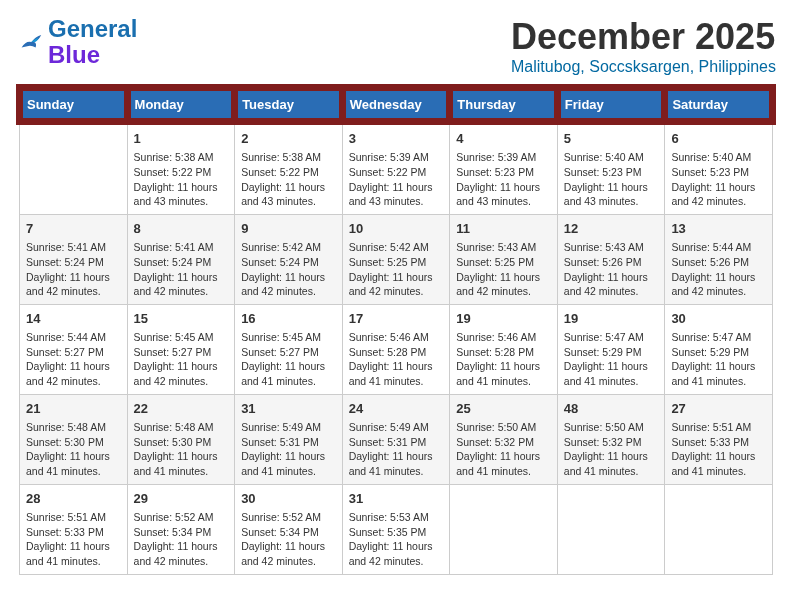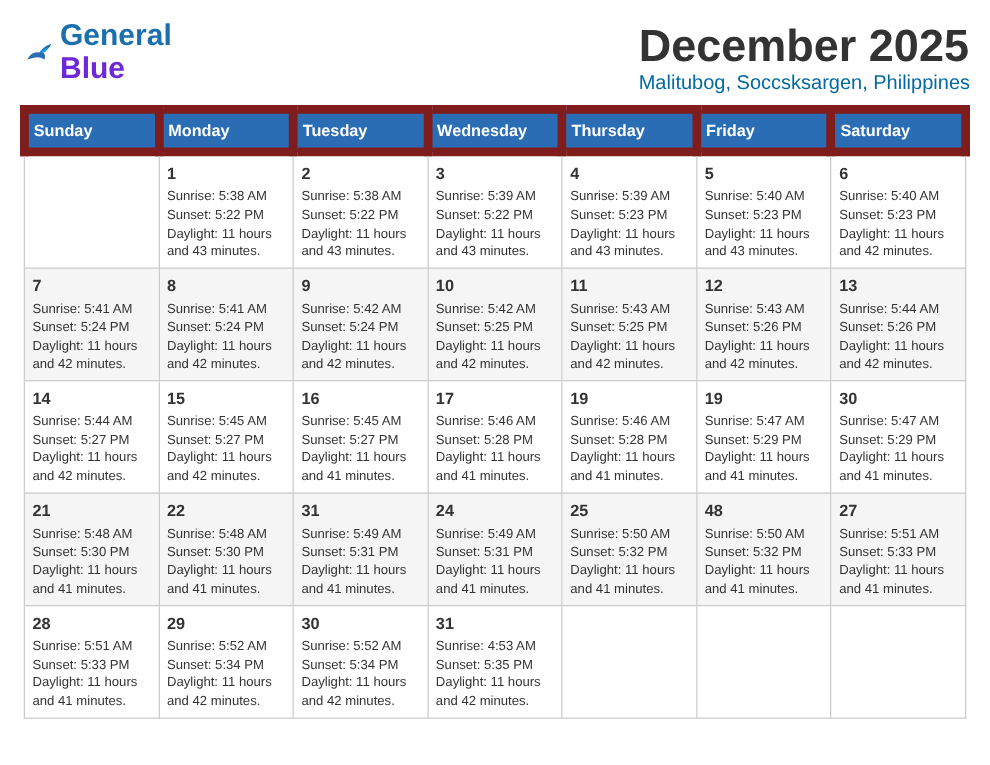--- a/index.html
+++ b/index.html
@@ -333,21 +333,21 @@
         </td>
         <td>
           <span class="day-number">30</span>
           <div>Sunrise: 5:52 AM</div>
           <div>Sunset: 5:34 PM</div>
           <div>Daylight: 11 hours</div>
           <div>and 42 minutes.</div>
         </td>
         <td>
           <span class="day-number">31</span>
-          <div>Sunrise: 4:53 AM</div>
+          <div>Sunrise: 5:53 AM</div>
           <div>Sunset: 5:35 PM</div>
           <div>Daylight: 11 hours</div>
           <div>and 42 minutes.</div>
         </td>
         <td class="empty-cell"></td>
         <td class="empty-cell"></td>
         <td class="empty-cell"></td>
       </tr>
     </tbody>
 </table>

